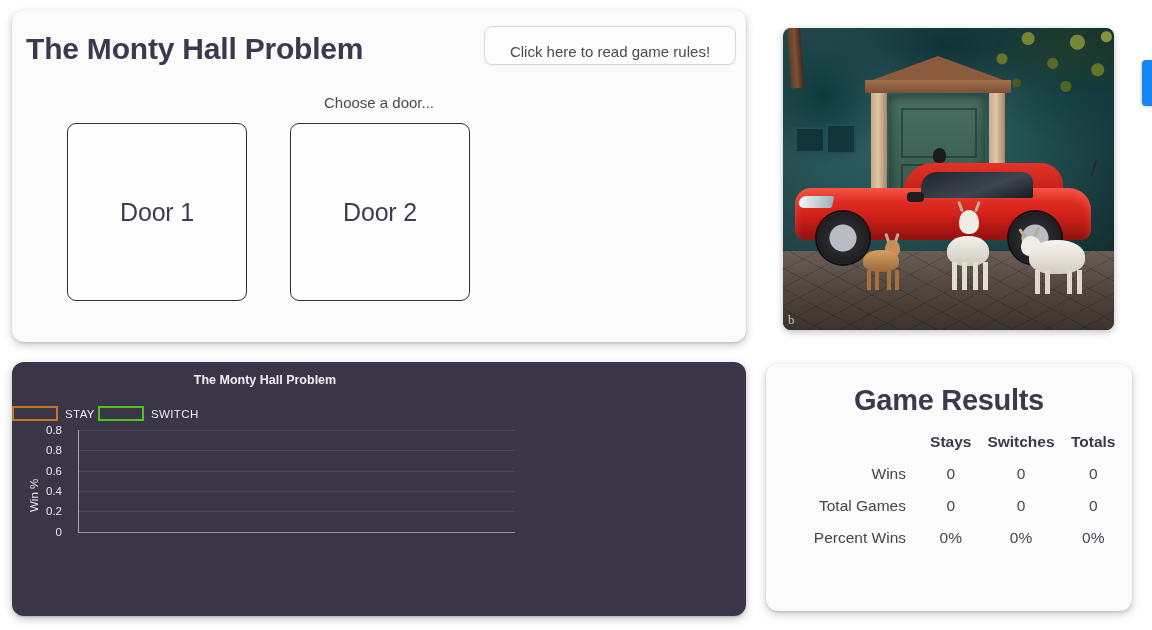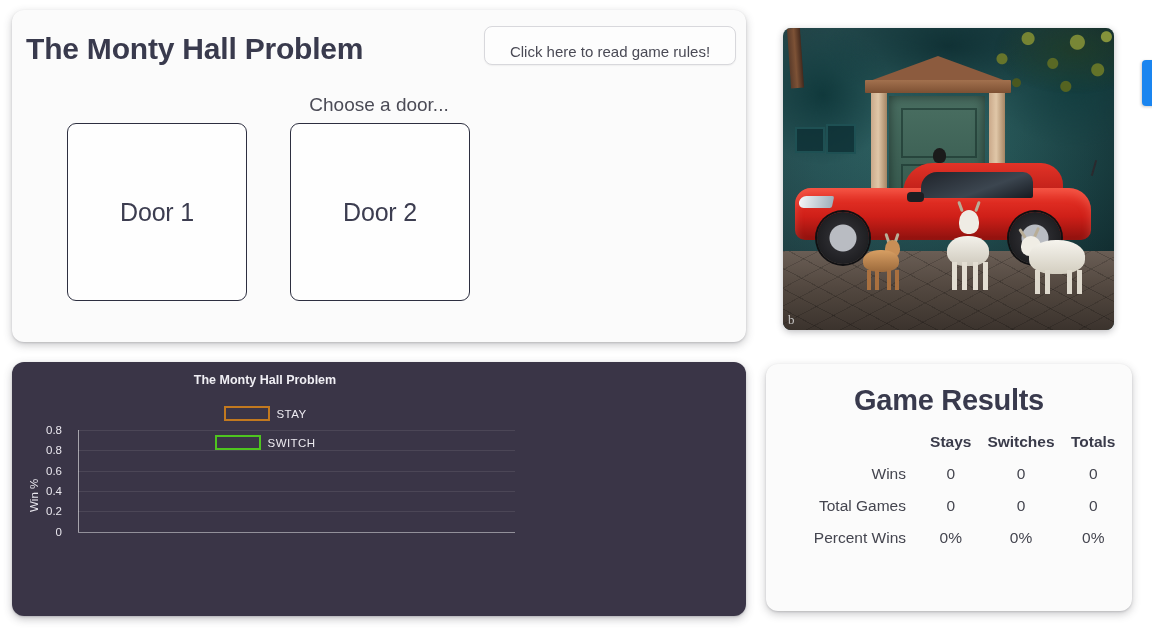--- a/index.html
+++ b/index.html
@@ -67,21 +67,21 @@
     cursor: pointer;
     padding: 16px;
     box-shadow: 0 1px 1.5px rgba(0,0,0,0.05);
   }
   #choose-prompt {
     position: absolute;
     top: 84px;
     left: 0;
     width: 734px;
     text-align: center;
-    font-size: 19px;
+    font-size: 15px;
     color: #4b4b56;
   }
   .doors-row {
     position: absolute;
     top: 113px;
     left: 0;
     width: 734px;
     height: 190px;
   }
   .door {
@@ -373,22 +373,21 @@
     font-weight: bold;
     color: #f0eff4;
   }
   .chart-legend {
     position: absolute;
     left: 0; top: 44px;
     width: 506px;
     display: flex;
     justify-content: flex-start;
     align-items: center;
-    gap: 14px;
-    flex-direction: column;
+    gap: 3px;
   }
   .legend-item {
     display: flex;
     align-items: center;
     gap: 7px;
   }
   .legend-swatch {
     width: 46px;
     height: 15px;
     border-width: 2.2px;

